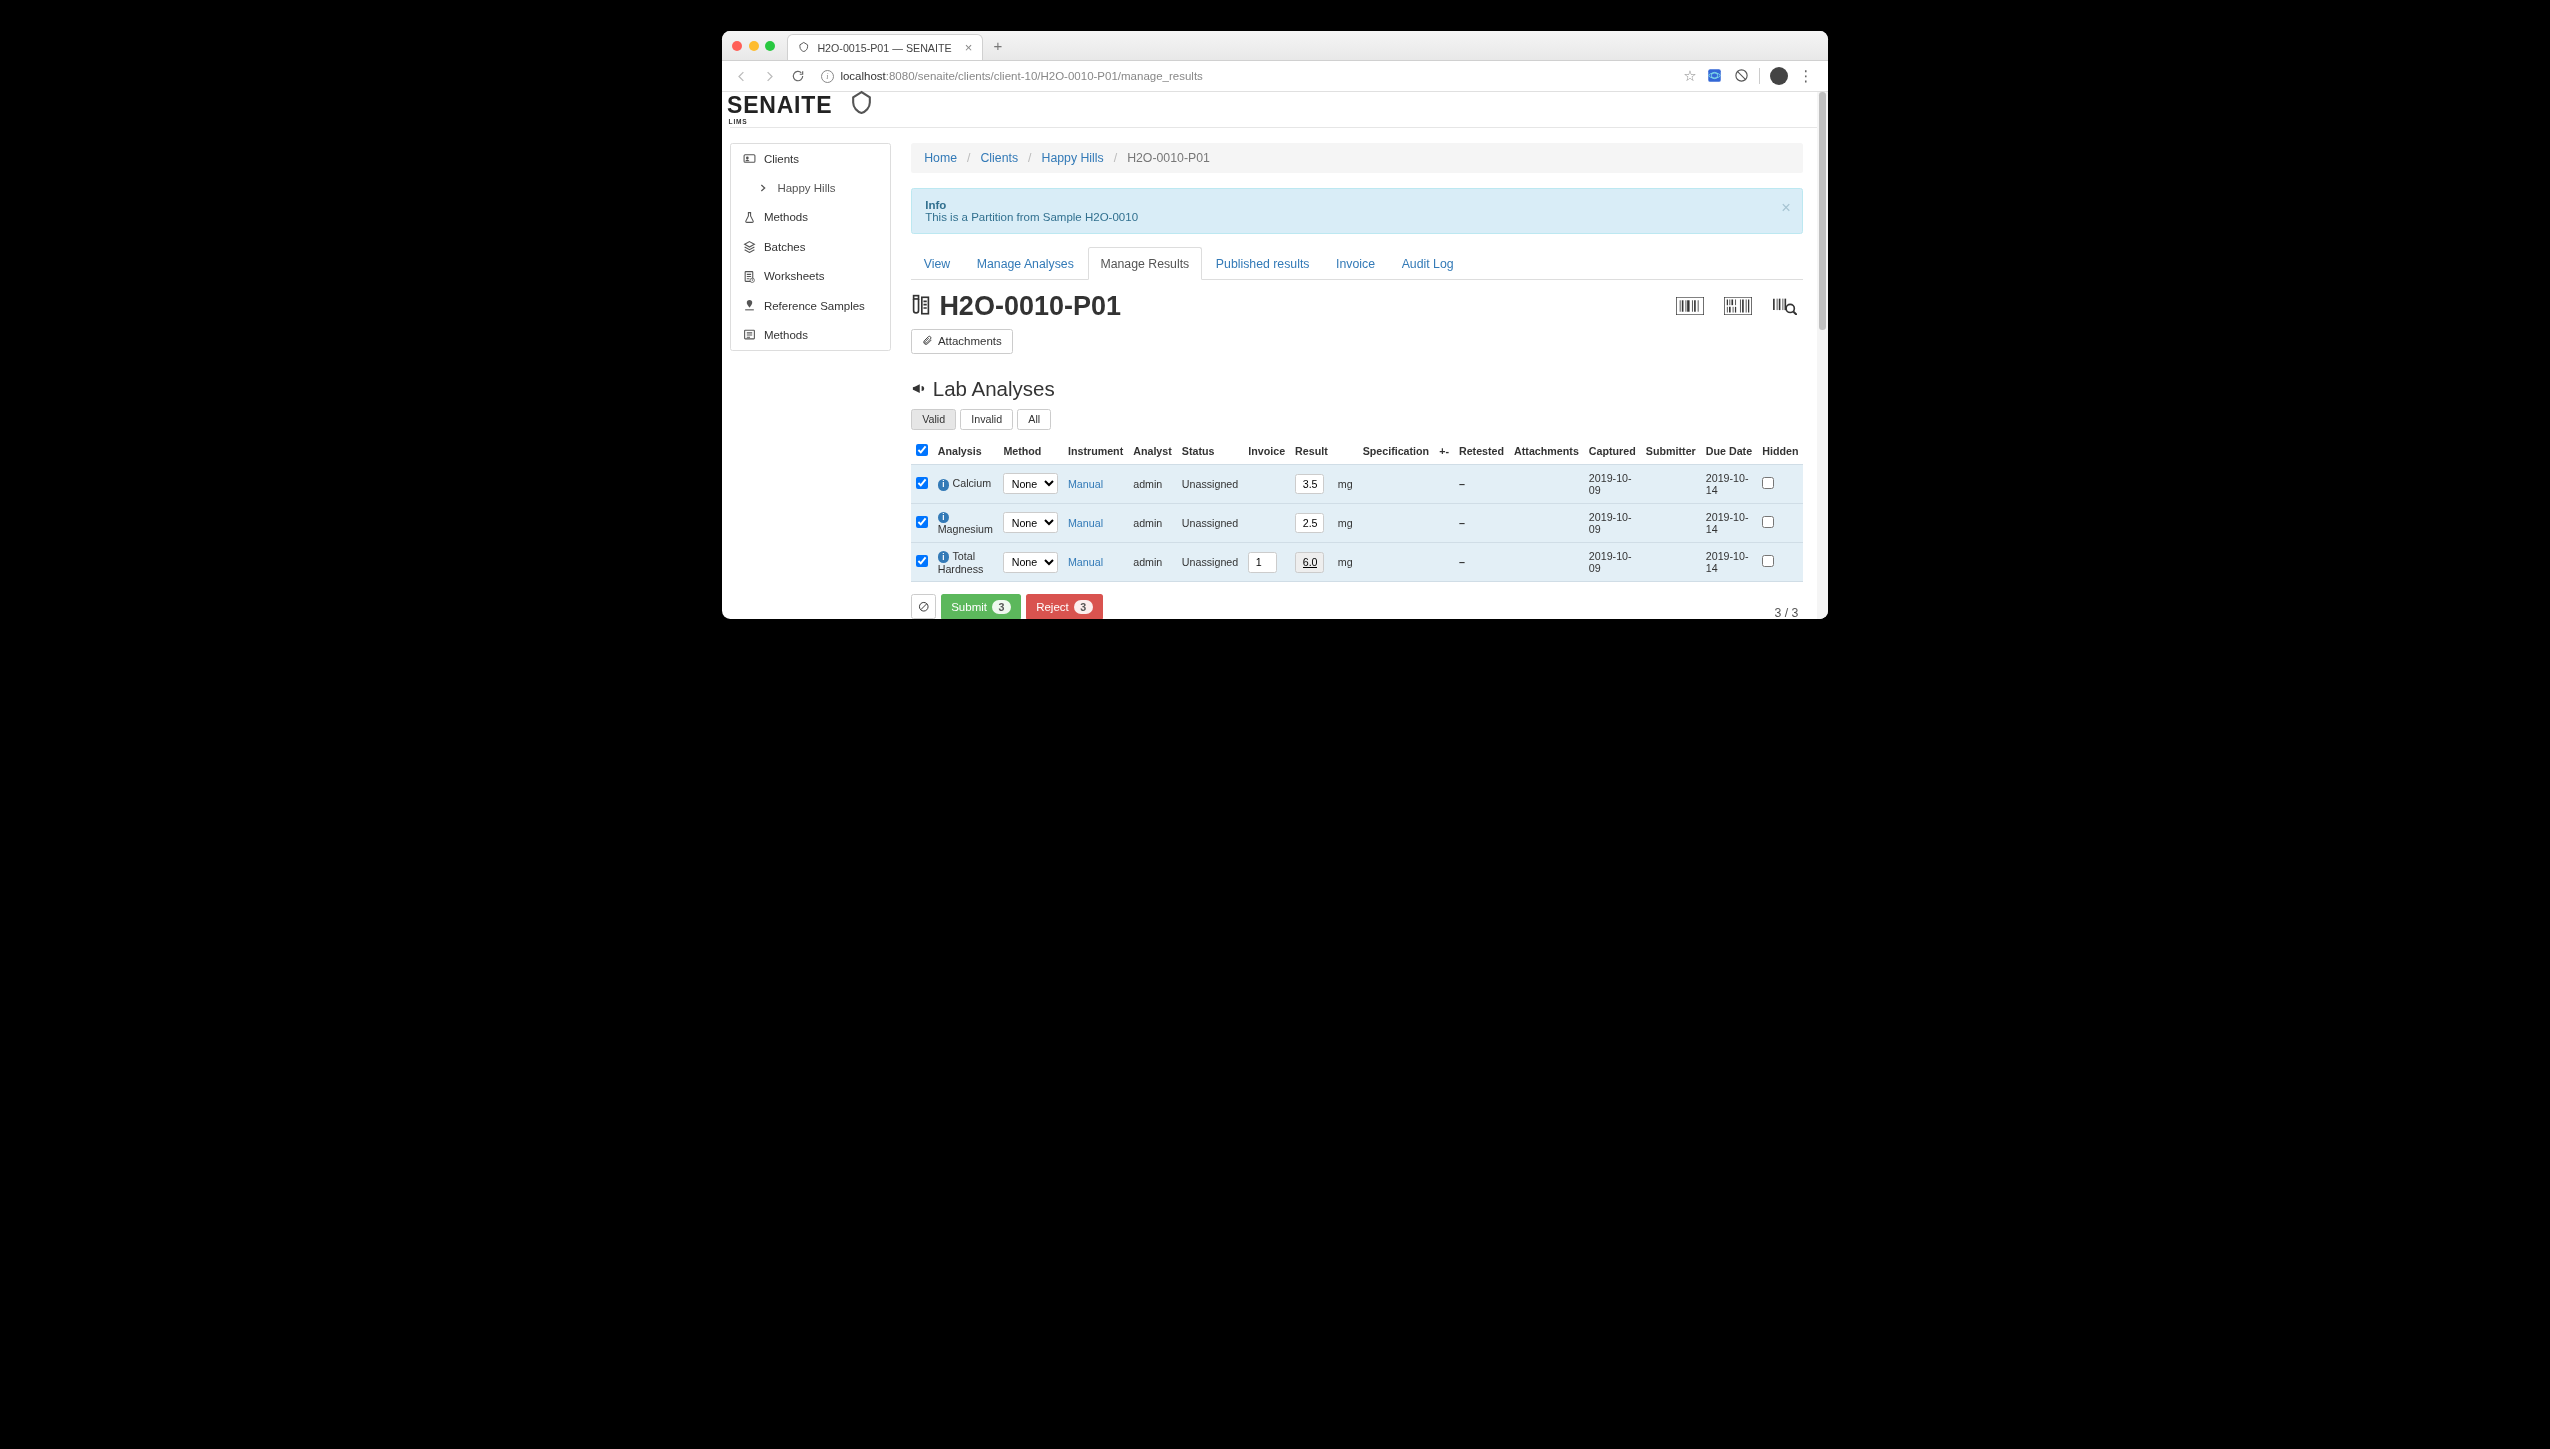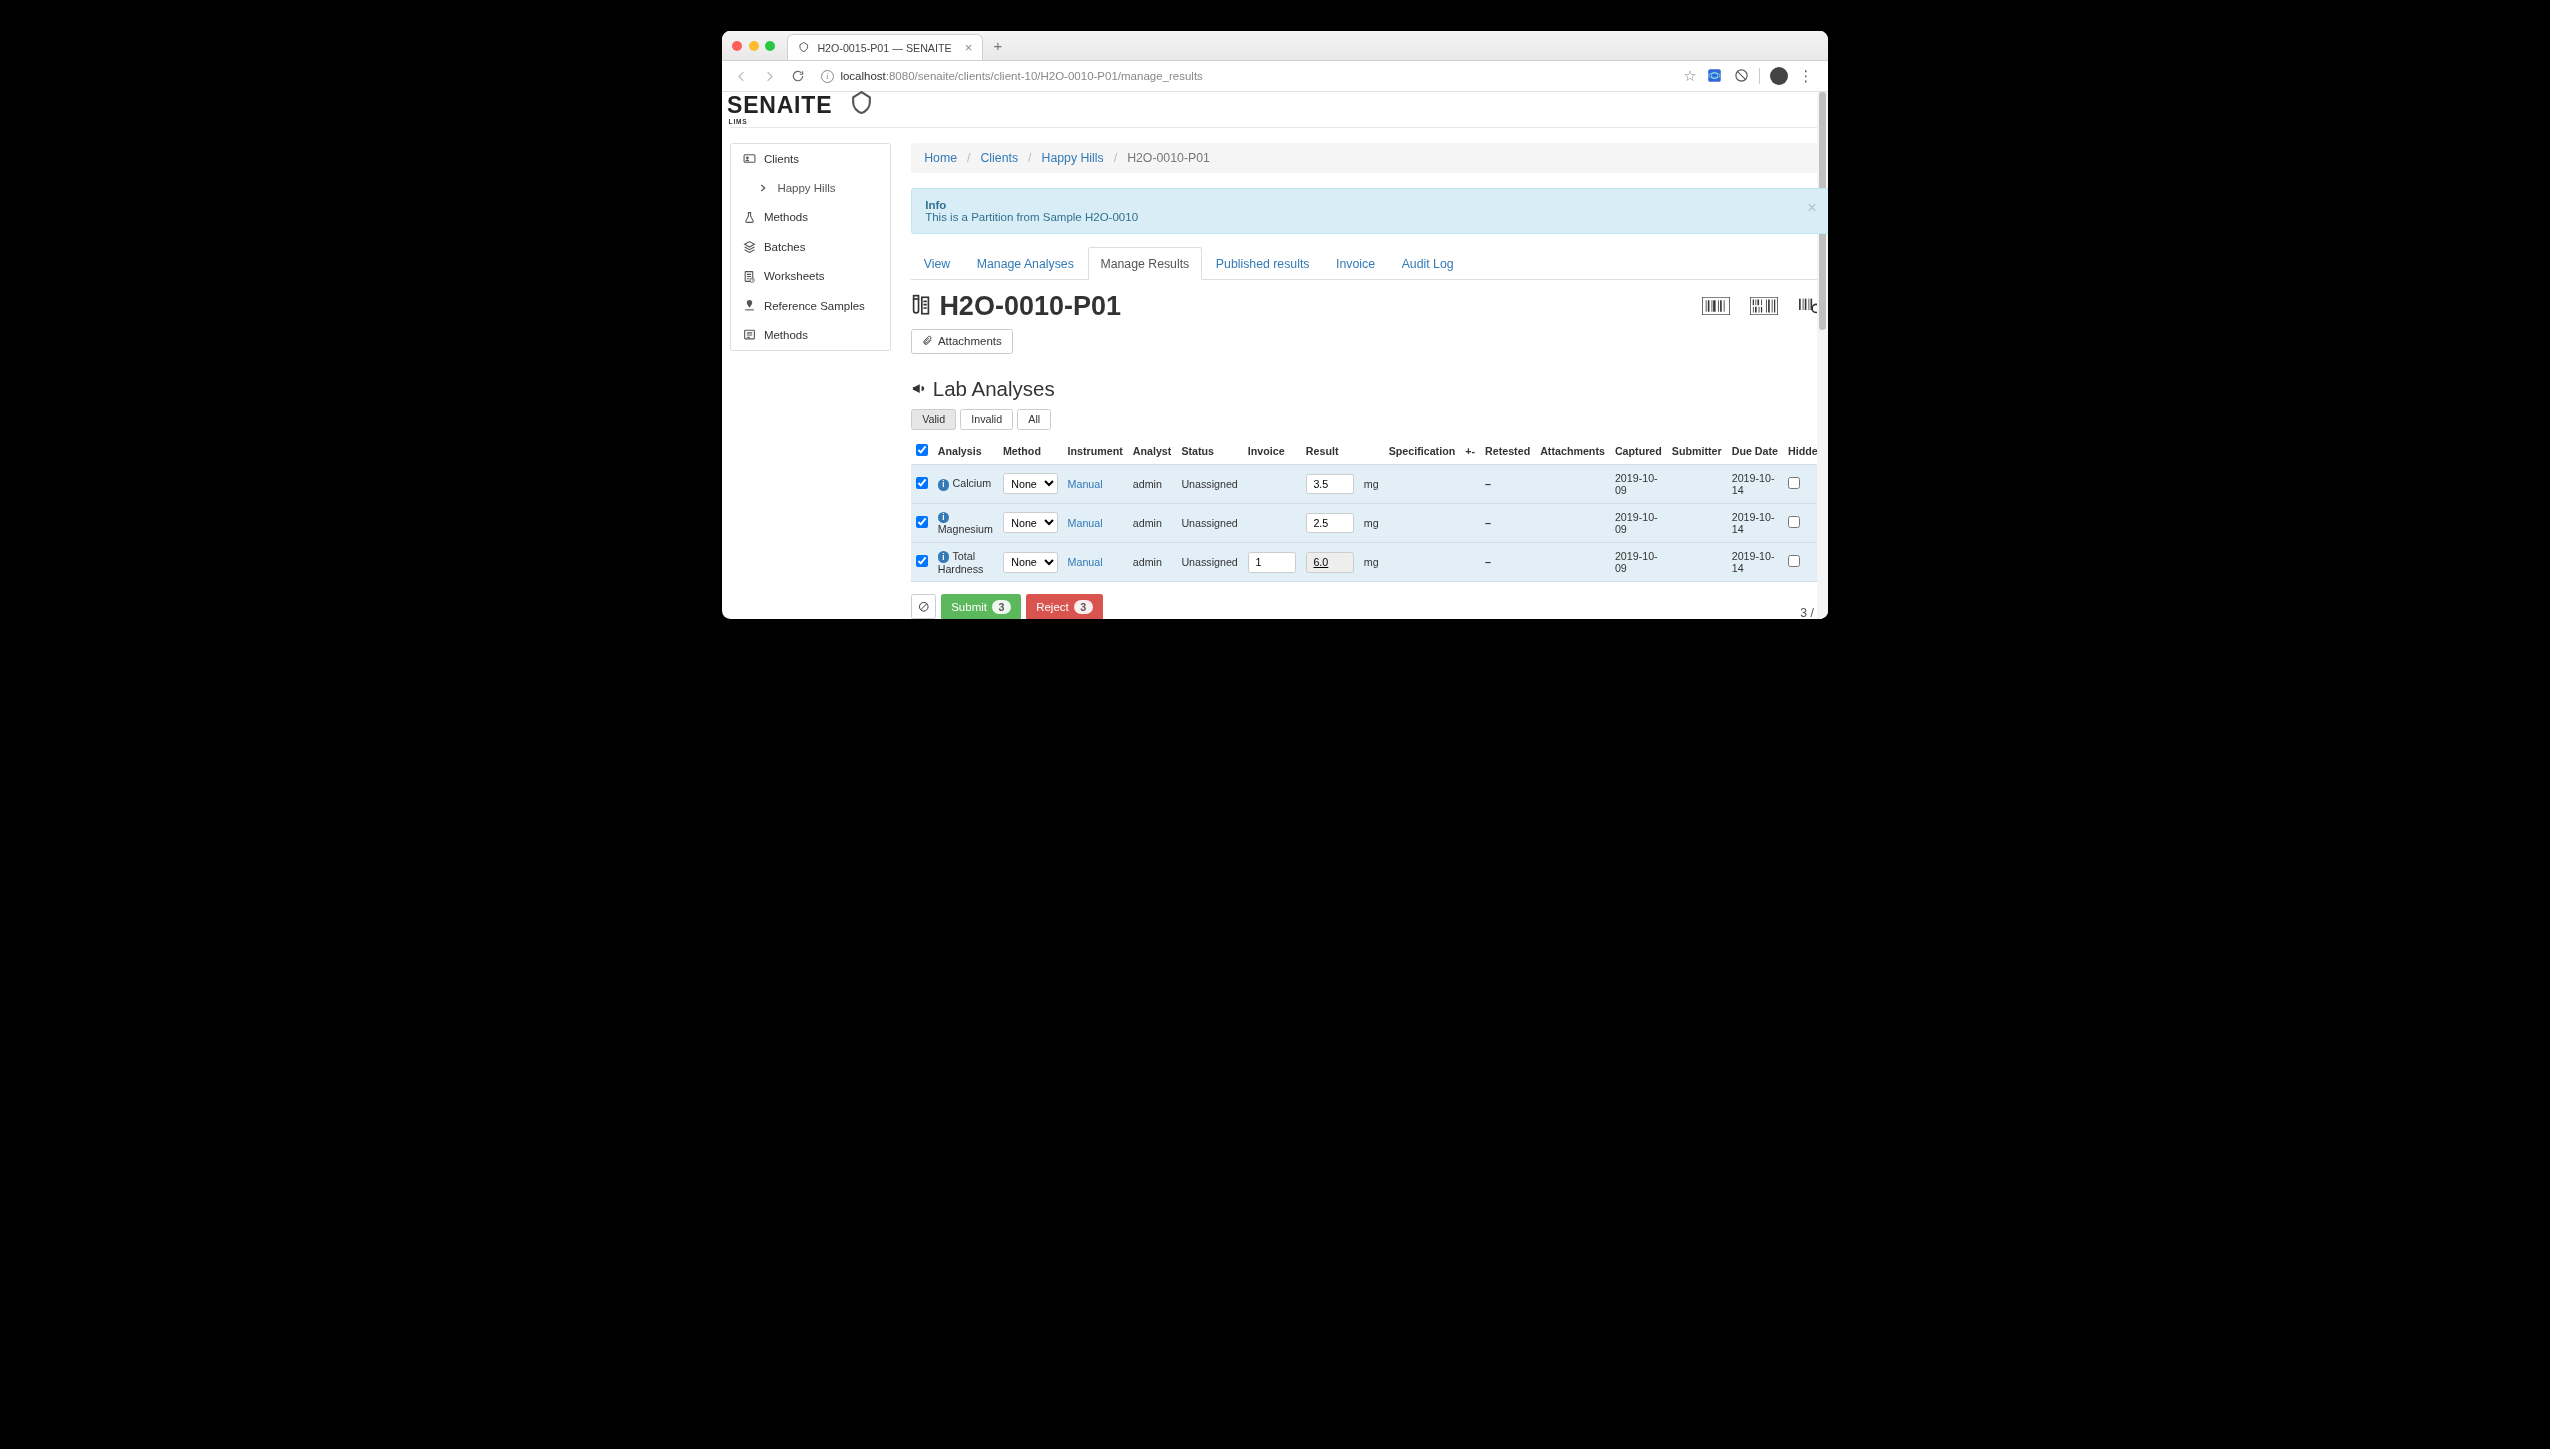--- a/index.html
+++ b/index.html
@@ -67,21 +67,21 @@
 .filterbtns .fb { border: 0.8px solid #ccc; border-radius: 2.5px; padding: 3.3px 10px; font-size: 10.7px; cursor: pointer; background: #fff; }
 .filterbtns .fb.active { background: #e6e6e6; }
 table.analyses { width: 100%; border-collapse: collapse; font-size: 10.7px; }
 table.analyses th { text-align: left; font-weight: 700; padding: 6.6px 5px; color: #333; white-space: nowrap; }
 table.analyses td { padding: 6.6px 5px; vertical-align: middle; }
 table.analyses tr.datarow { background: #e3eff6; border-top: 0.8px solid #d0dde6; }
 table.analyses tr.datarow:last-child { border-bottom: 0.8px solid #d0dde6; }
 .cb { width: 11.5px; height: 11.5px; }
 .info-i { display: inline-flex; width: 11.5px; height: 11.5px; border-radius: 50%; background: #337ab7; color: #fff; align-items: center; justify-content: center; font-size: 8.2px; font-weight: 700; margin-right: 3.3px; }
 .sel { border: 0.8px solid #ccc; border-radius: 2.5px; padding: 2.5px 3.3px; font-size: 10.7px; background: #fff; }
-.txt { border: 0.8px solid #ccc; border-radius: 2.5px; padding: 3.3px 6.6px; font-size: 10.7px; width: 48px; text-align: left; }
+.txt { border: 0.8px solid #ccc; border-radius: 2.5px; padding: 3.3px 6.6px; font-size: 10.7px; width: 29px; text-align: left; }
 .txt.ro { background: #eee; text-decoration: underline; }
 .link { color: #337ab7; cursor: pointer; }
 .minus { font-weight: 900; }
 .footer-actions { display: flex; align-items: center; gap: 5px; margin-top: 11.5px; }
 .circlebtn { border: 0.8px solid #ccc; border-radius: 2.5px; width: 25px; height: 25px; display: flex; align-items: center; justify-content: center; cursor: pointer; }
 .btn { border: none; border-radius: 2.5px; padding: 5.8px 10px; color: #fff; cursor: pointer; font-size: 11.5px; display: flex; align-items: center; gap: 5px; }
 .btn.green { background: #5cb85c; }
 .btn.red { background: #d9534f; }
 .badge { background: rgba(255,255,255,0.9); color: #555; border-radius: 8.2px; padding: 0.8px 6.6px; font-size: 10.7px; font-weight: 600; }
 .counter { margin-left: auto; color: #555; font-size: 12.3px; margin-right: 5px; margin-top: 12px; }

